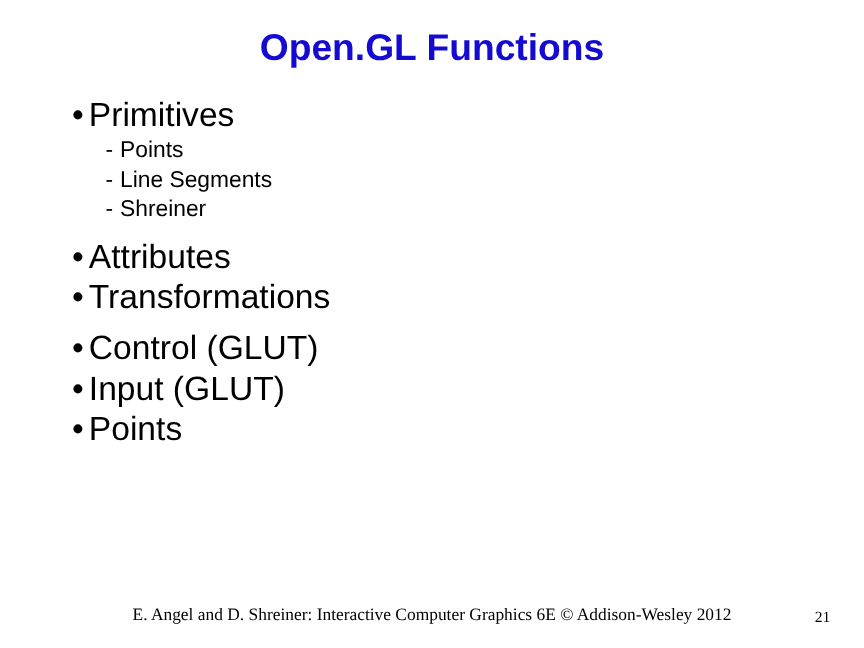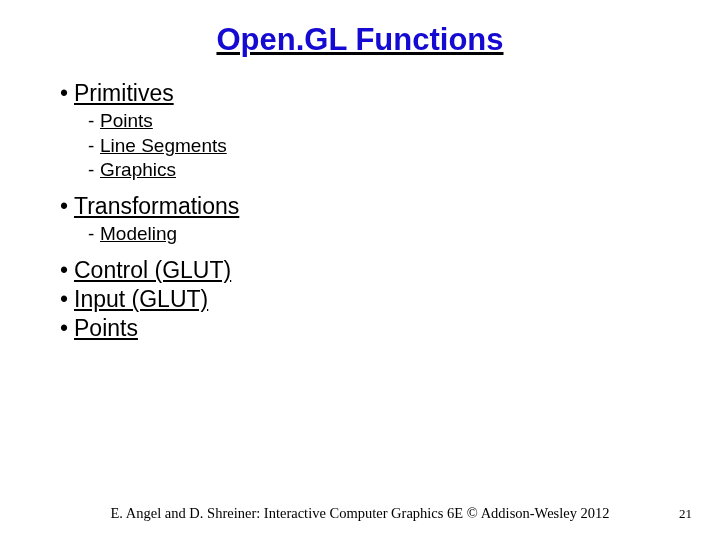--- a/index.html
+++ b/index.html
@@ -1,20 +1,20 @@
 <!DOCTYPE html>
 <html><head>
 <meta charset="utf-8">
 <style>
   * { margin: 0; padding: 0; box-sizing: border-box; }
   html, body { width: 720px; height: 540px; background: #fff; font-family: Arial, Helvetica, sans-serif; overflow: hidden; }
-  .slide { position: relative; width: 720px; height: 540px; padding: 22px 60px 16px 60px; text-decoration: underline; }
+  .slide { position: relative; width: 720px; height: 540px; padding: 22px 60px 16px 60px; }
   .title { text-align: center; font-weight: bold; font-size: 31px; color: #140ad1; margin-bottom: 22px; }
   .content { color: #000; }
-  .lvl1 { font-size: 23px; margin-top: 2px; margin-bottom: 2px; }
+  .lvl1 { font-size: 28px; margin-top: 2px; margin-bottom: 2px; }
   .lvl1 .bullet { display: inline-block; width: 14px; }
   .lvl2-group { margin: 0 0 10px 28px; }
   .lvl2 { font-size: 19px; line-height: 1.3; }
   .lvl2 .dash { display: inline-block; width: 12px; }
   .footer { position: absolute; left: 0; right: 0; bottom: 18px; }
   .footer-credit { text-align: center; font-family: "Times New Roman", Times, serif; font-size: 14.5px; color: #000; }
   .page-num { position: absolute; right: 28px; bottom: 18px; font-family: "Times New Roman", Times, serif; font-size: 13px; color: #000; }
 </style>
 </head>
 <body>
@@ -24,29 +24,31 @@
   <div class="title">Open.GL Functions</div>
 
   <div class="content">
 
     <div class="lvl1">
       <span class="bullet">•</span><span>Primitives</span>
     </div>
     <div class="lvl2-group">
       <div class="lvl2"><span class="dash">-</span><span>Points</span></div>
       <div class="lvl2"><span class="dash">-</span><span>Line Segments</span></div>
-      <div class="lvl2"><span class="dash">-</span><span>Graphics</span></div>
+      <div class="lvl2"><span class="dash">-</span><span>Shreiner</span></div>
     </div>
 
+    <div class="lvl1">
+      <span class="bullet">•</span><span>Attributes</span>
+    </div>
 
     <div class="lvl1">
       <span class="bullet">•</span><span>Transformations</span>
     </div>
     <div class="lvl2-group">
-      <div class="lvl2"><span class="dash">-</span><span>Modeling</span></div>
     </div>
 
     <div class="lvl1">
       <span class="bullet">•</span><span>Control (GLUT)</span>
     </div>
 
     <div class="lvl1">
       <span class="bullet">•</span><span>Input (GLUT)</span>
     </div>
 

